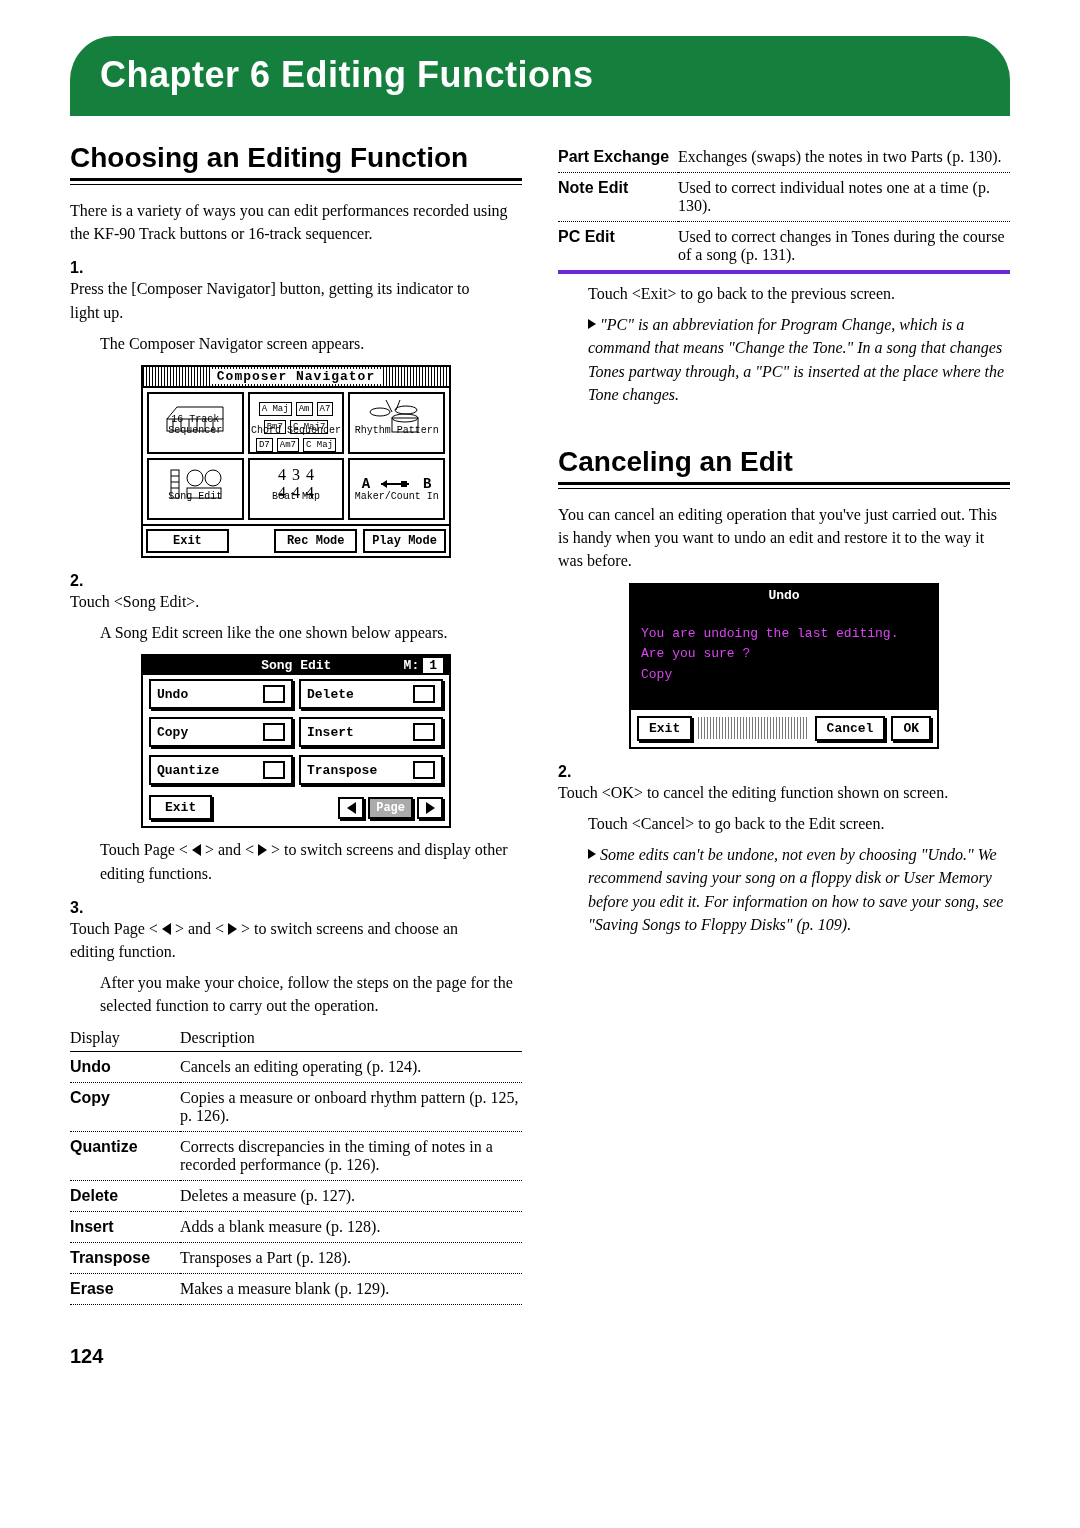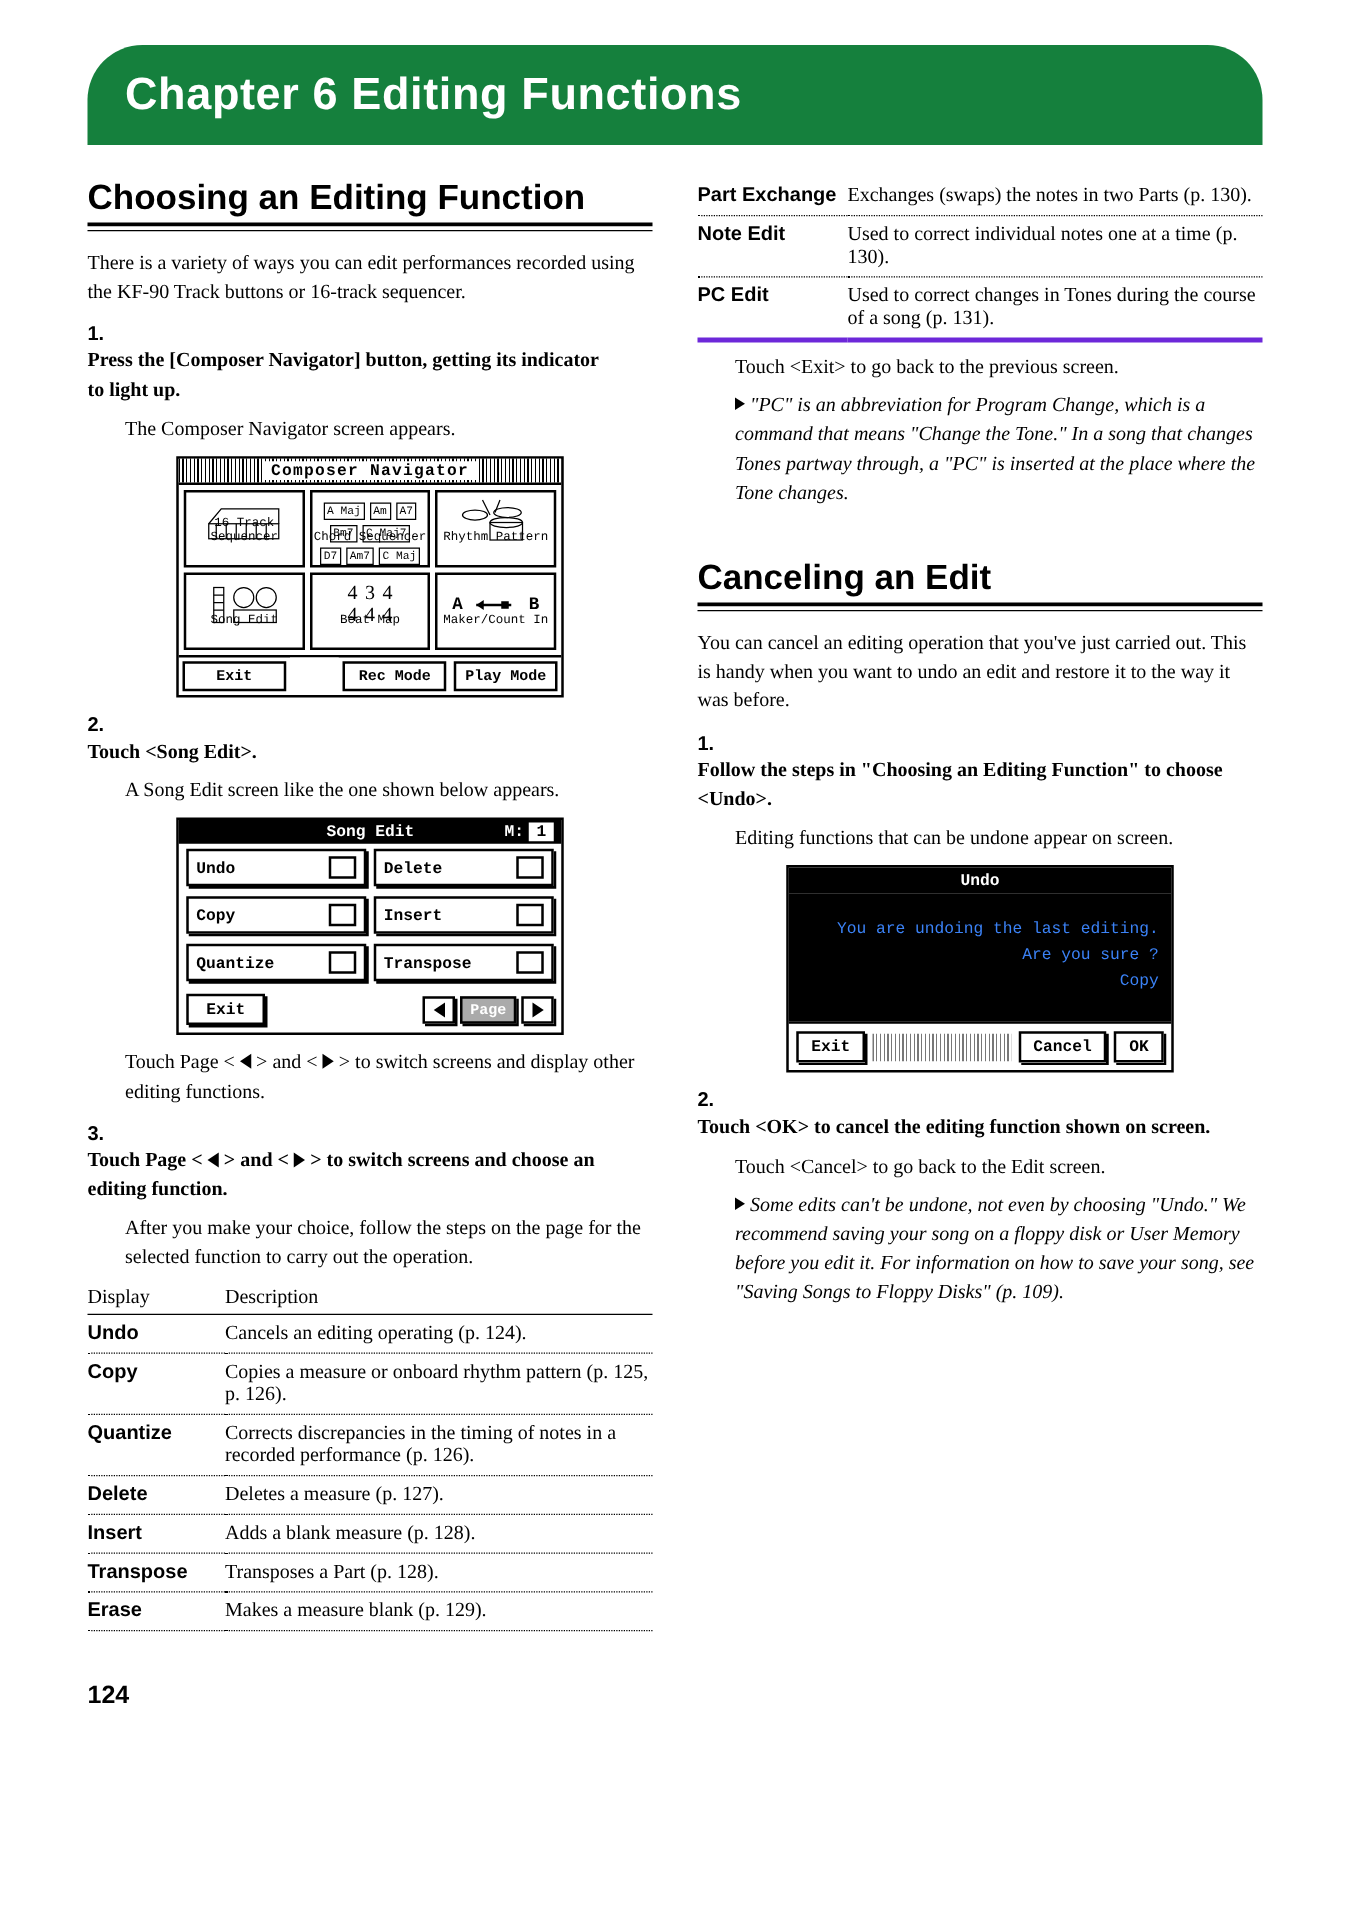--- a/index.html
+++ b/index.html
@@ -44,21 +44,21 @@
   .step { margin-top: 14px; }
   .step-num {
     font-family: Arial, Helvetica, sans-serif;
     font-weight: bold;
     font-size: 16px;
     display: inline-block;
     width: 30px;
     vertical-align: top;
   }
   .step-head {
-    font-weight: bold;
+    font-weight: normal;
     font-size: 16px;
     display: inline-block;
     width: calc(100% - 30px);
     vertical-align: top;
     line-height: 1.45;
   }
   .step-body { margin-left: 30px; font-size: 16px; line-height: 1.45; }
   .triangle-l, .triangle-r {
     display:inline-block; width:0; height:0; vertical-align: -1px;
   }
@@ -135,21 +135,21 @@
   .lcd2-btn { flex:1; border:2px solid #000; padding:4px 6px; display:flex; align-items:center; justify-content:space-between; font-size:13px; font-weight:bold; box-shadow: 2px 2px 0 #000;}
   .lcd2-icon { width:22px; height:18px; border:2px solid #000; display:inline-block;}
   .lcd2-foot { display:flex; padding:6px; gap:6px; align-items:center;}
   .lcd2-foot .exit { border:2px solid #000; padding:3px 14px; font-size:13px; font-weight:bold; box-shadow:2px 2px 0 #000;}
   .lcd2-foot .page { margin-left:auto; display:flex; align-items:center; gap:4px;}
   .pg-btn { border:2px solid #000; width:26px; height:22px; display:flex; align-items:center; justify-content:center; box-shadow:2px 2px 0 #000;}
   .pg-lbl { border:2px solid #000; background:#aaa; padding:2px 6px; font-size:12px; font-weight:bold; box-shadow:2px 2px 0 #000; color:#fff;}
 
   .lcd3 { width:310px; border:2px solid #000; margin:10px auto; font-family:"Courier New",monospace;}
   .lcd3-title { background:#000; color:#fff; text-align:center; padding:3px; font-size:13px; font-weight:bold;}
-  .lcd3-body { background:#000; color:#3b82f6; padding:18px 10px 22px 10px; text-align:right; font-size:13px; line-height:1.6;}
+  .lcd3-body { background:#000; color:#d946ef; padding:18px 10px 22px 10px; text-align:left; font-size:13px; line-height:1.6;}
   .lcd3-foot { display:flex; padding:6px; gap:6px; align-items:center; border-top:2px solid #000;}
   .lcd3-foot .btn { border:2px solid #000; padding:3px 10px; font-size:13px; font-weight:bold; box-shadow:2px 2px 0 #000;}
   .lcd3-foot .spacer { flex:1;
     background: repeating-linear-gradient(90deg,#777,#777 1px,#fff 1px,#fff 3px);
     height:22px;}
 
   .page-num {
     font-family: Arial, Helvetica, sans-serif;
     font-weight: bold;
     font-size: 20px;
@@ -382,25 +382,20 @@
     </tbody>
       </table>
 
     <p style="margin-left:30px;">Touch &lt;Exit&gt; to go back to the previous screen.</p>
     <p class="italic-note"><span class="arrow-r"></span><span>"PC" is an abbreviation for Program Change, which is a command that means "Change the Tone." In a song that changes Tones partway through, a "PC" is inserted at the place where the Tone changes.</span></p>
 
     <h2 class="section" style="margin-top:40px;">Canceling an Edit</h2>
     <hr class="thick-rule">
     <p>You can cancel an editing operation that you've just carried out. This is handy when you want to undo an edit and restore it to the way it was before.</p>
 
-    <div class="step">
-      <span class="step-num">1.</span>
-      <span class="step-head">Follow the steps in "Choosing an Editing Function" to choose &lt;Undo&gt;.</span>
-      <p class="step-body">Editing functions that can be undone appear on screen.</p>
-    </div>
 
     <div class="lcd3">
       <div class="lcd3-title">Undo</div>
       <div class="lcd3-body">
         <div>You are undoing the last editing.</div>
         <div>Are you sure ?</div>
         <div>Copy</div>
       </div>
       <div class="lcd3-foot">
         <div class="btn">Exit</div>

